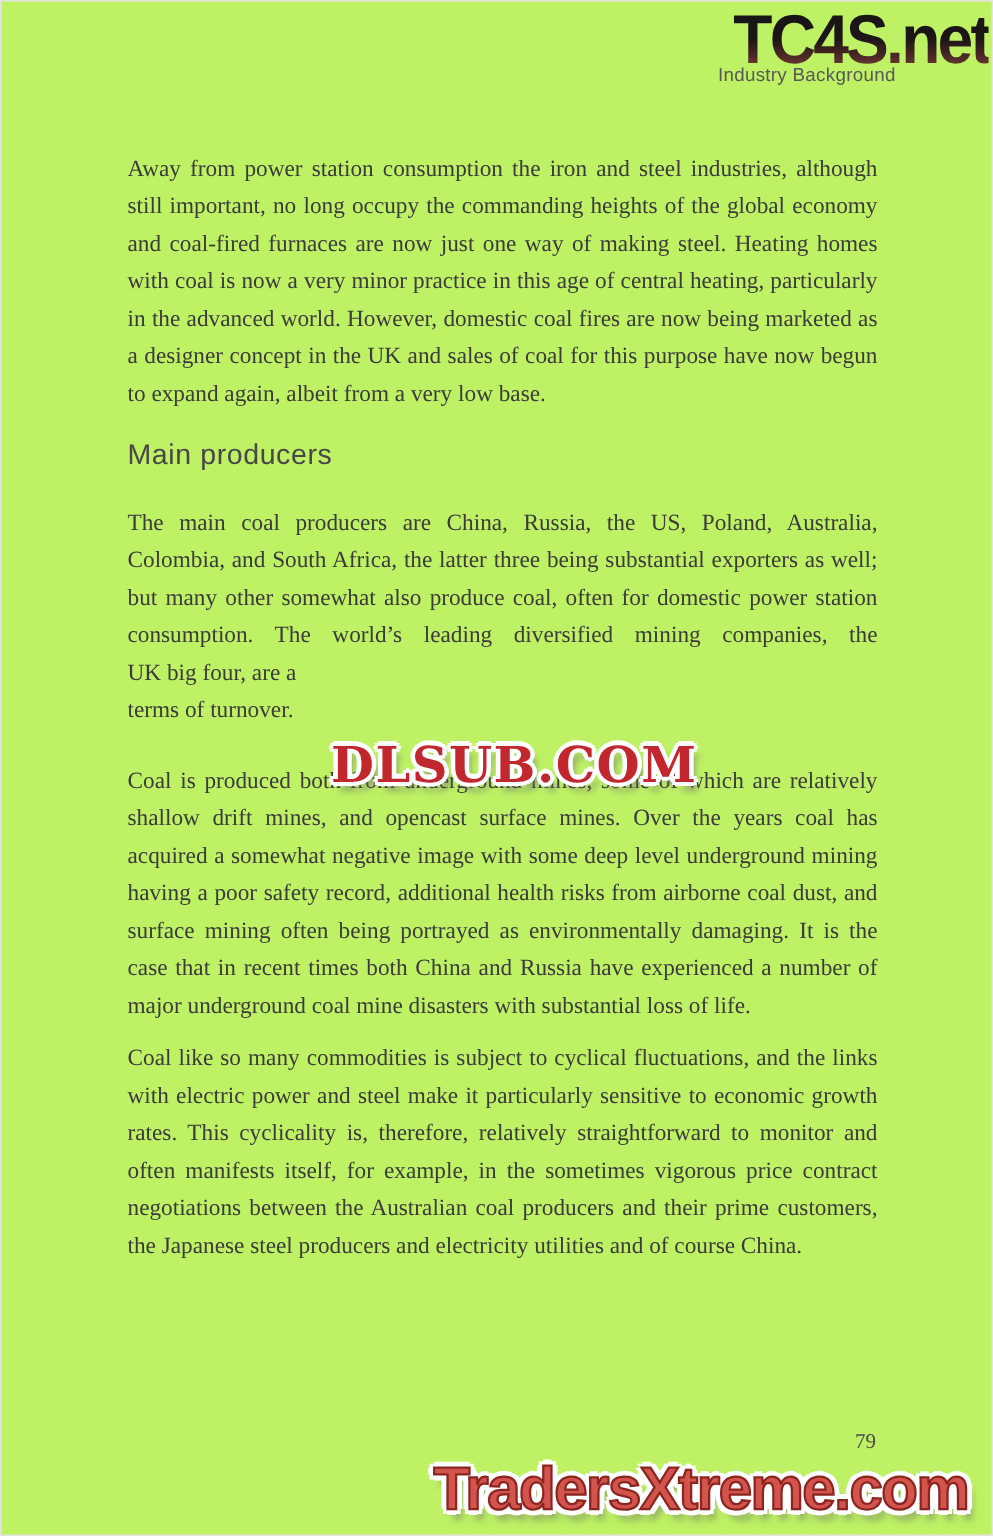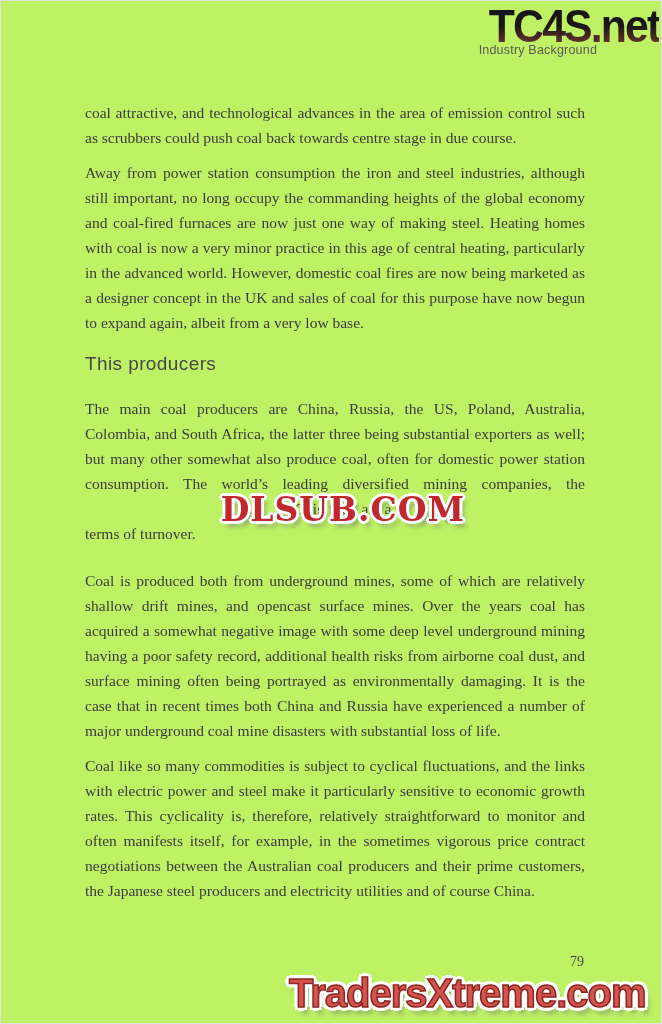--- a/index.html
+++ b/index.html
@@ -52,21 +52,21 @@
     width: 500px;
     color: #3b3b3b;
     font-size: 15.5px;
     line-height: 25px;
     text-align: justify;
   }
   .body-text p { margin: 0 0 10px 0; }
   .para-part1 { margin-bottom: 0 !important; text-align-last: justify; }
   .split-line {
     display: flex;
-    justify-content: center;
+    justify-content: flex-start;
     height: 25px;
   }
   .last-line { margin-bottom: 22px; }
   .section-heading {
     font-family: "Liberation Sans", sans-serif;
     font-weight: 400;
     font-size: 19px;
     line-height: 26px;
     color: #474747;
     letter-spacing: .4px;
@@ -129,23 +129,22 @@
 <body>
 
 <div class="page">
 
   <div class="header">
     <div class="tc4s-logo">TC4S.net</div>
     <div class="header-subtitle">Industry Background</div>
   </div>
 
   <div class="body-text">
-    <p>coal attractive, and technological advances in the area of emission control such as scrubbers could push coal back towards centre stage in due course.</p>
     <p>Away from power station consumption the iron and steel industries, although still important, no long occupy the commanding heights of the global economy and coal-fired furnaces are now just one way of making steel. Heating homes with coal is now a very minor practice in this age of central heating, particularly in the advanced world. However, domestic coal fires are now being marketed as a designer concept in the UK and sales of coal for this purpose have now begun to expand again, albeit from a very low base.</p>
-    <h2 class="section-heading">This producers</h2>
+    <h2 class="section-heading">Main producers</h2>
     <p class="para-part1">The main coal producers are China, Russia, the US, Poland, Australia, Colombia, and South Africa, the latter three being substantial exporters as well; but many other somewhat also produce coal, often for domestic power station consumption. The world’s leading diversified mining companies, the</p>
     <div class="split-line">
       <span>UK big four, are a</span>
     </div>
     <div class="last-line">terms of turnover.</div>
     <p>Coal is produced both from underground mines, some of which are relatively shallow drift mines, and opencast surface mines. Over the years coal has acquired a somewhat negative image with some deep level underground mining having a poor safety record, additional health risks from airborne coal dust, and surface mining often being portrayed as environmentally damaging. It is the case that in recent times both China and Russia have experienced a number of major underground coal mine disasters with substantial loss of life.</p>
     <p>Coal like so many commodities is subject to cyclical fluctuations, and the links with electric power and steel make it particularly sensitive to economic growth rates. This cyclicality is, therefore, relatively straightforward to monitor and often manifests itself, for example, in the sometimes vigorous price contract negotiations between the Australian coal producers and their prime customers, the Japanese steel producers and electricity utilities and of course China.</p>
   </div>
 
   <div class="watermark">DLSUB.COM</div>

